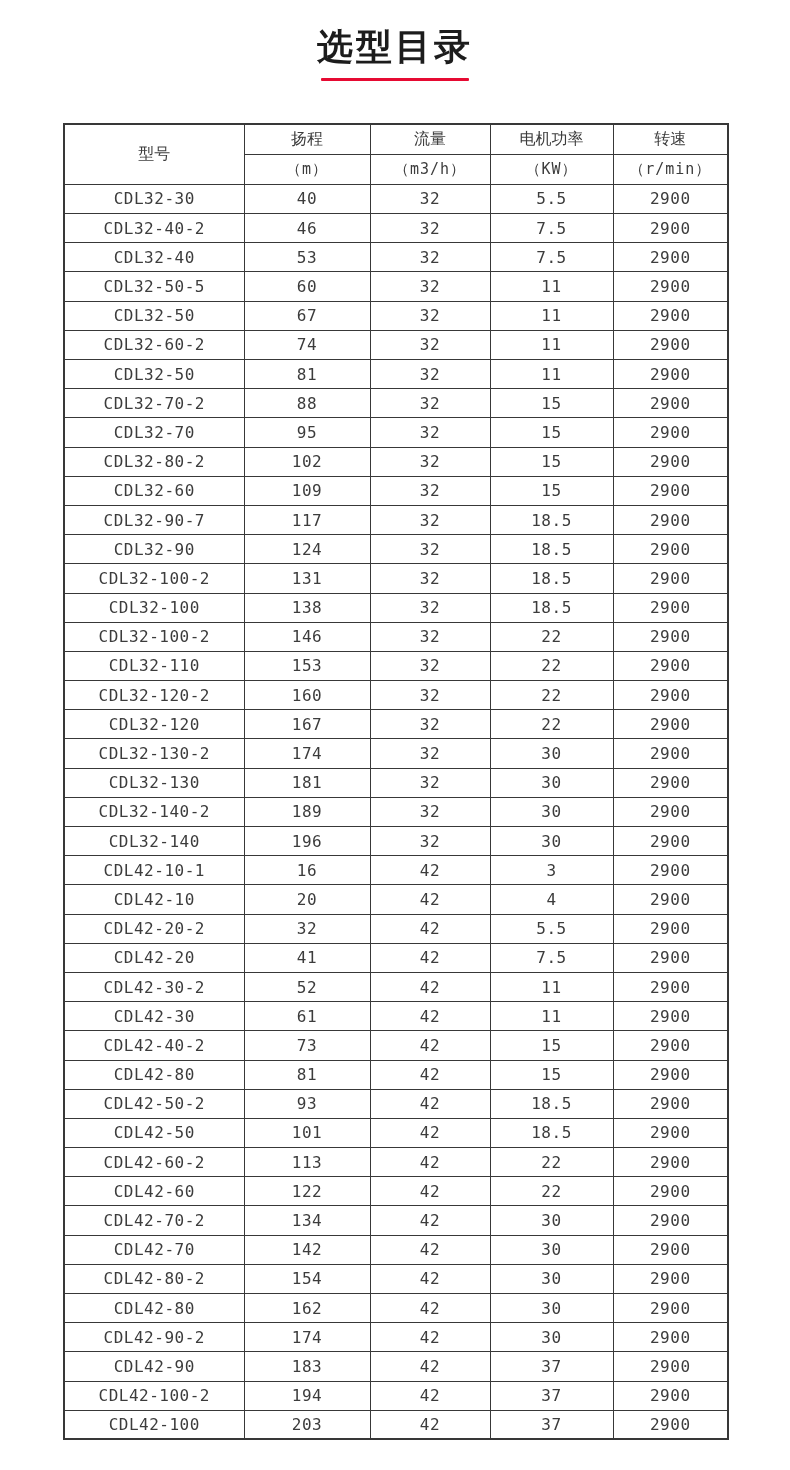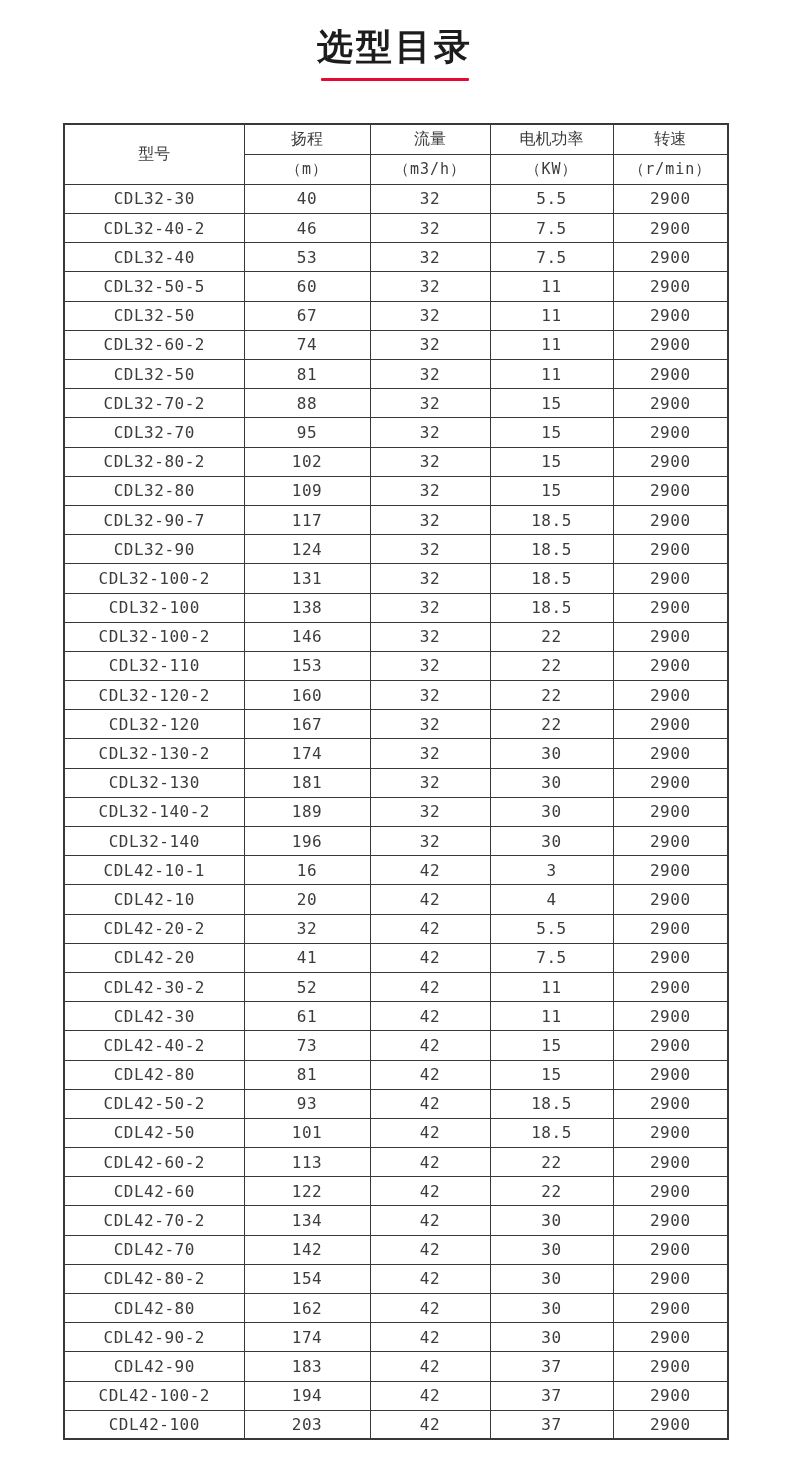--- a/index.html
+++ b/index.html
@@ -162,21 +162,21 @@
           <td>2900</td>
         </tr>
         <tr>
           <td>CDL32-80-2</td>
           <td>102</td>
           <td>32</td>
           <td>15</td>
           <td>2900</td>
         </tr>
         <tr>
-          <td>CDL32-80</td>
+          <td>CDL32-60</td>
           <td>109</td>
           <td>32</td>
           <td>15</td>
           <td>2900</td>
         </tr>
         <tr>
           <td>CDL32-90-7</td>
           <td>117</td>
           <td>32</td>
           <td>18.5</td>

